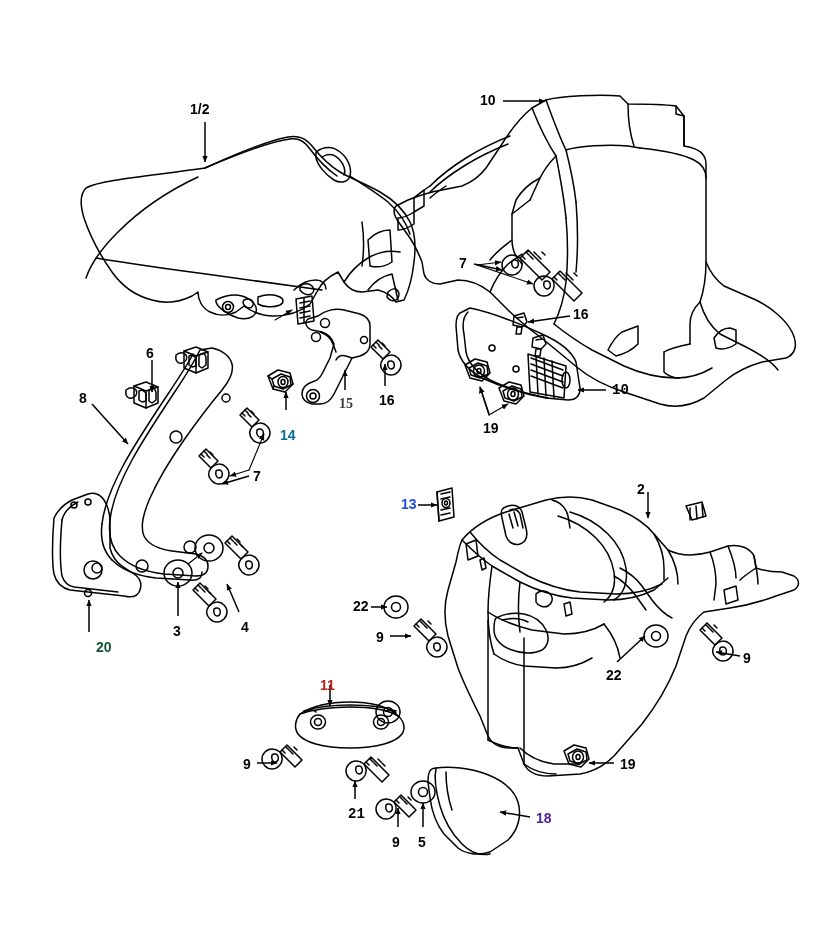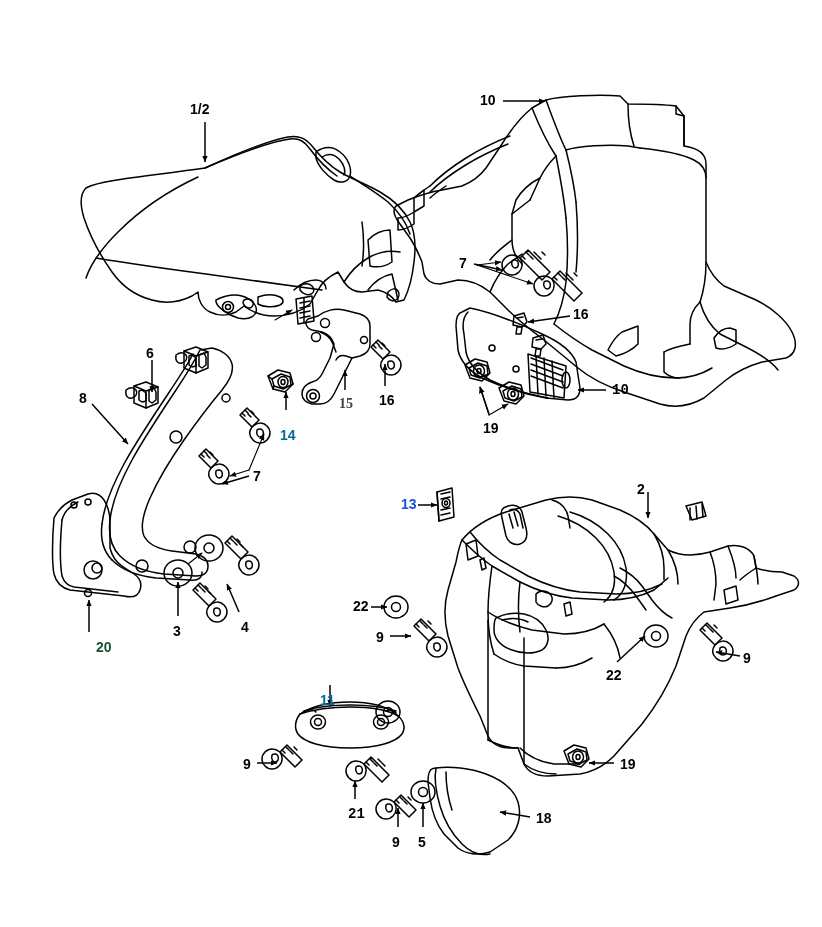--- a/index.html
+++ b/index.html
@@ -517,21 +517,21 @@
       <div class="callout-label" style="left: 173px; top: 624px; color: rgb(0, 0, 0);">3</div>
       <div class="callout-label" style="left: 241px; top: 620px; color: rgb(0, 0, 0);">4</div>
       <div class="callout-label" style="left: 80px; top: 640px; color: #14532d; margin-left: 16px;">20</div>
       <div class="callout-label" style="left: 401px; top: 497px; color: #1d4ed8;">13</div>
       <div class="callout-label" style="left: 637px; top: 482px; color: rgb(0, 0, 0);">2</div>
       <div class="callout-label" style="left: 353px; top: 599px; color: rgb(0, 0, 0);">22</div>
       <div class="callout-label" style="left: 376px; top: 630px; color: rgb(0, 0, 0);">9</div>
       <div class="callout-label" style="left: 606px; top: 668px; color: rgb(0, 0, 0);">22</div>
       <div class="callout-label" style="left: 743px; top: 651px; color: rgb(0, 0, 0);">9</div>
       <div class="callout-label" style="left: 620px; top: 757px; color: rgb(0, 0, 0);">19</div>
-      <div class="callout-label" style="left: 320px; top: 693px; color: #0369a1;">11</div>
+      <div class="callout-label" style="left: 320px; top: 678px; color: #b91c1c;">11</div>
       <div class="callout-label" style="left: 243px; top: 757px; color: rgb(0, 0, 0);">9</div>
       <div class="callout-label" style="left: 348px; top: 807px; color: rgb(0, 0, 0); font-family: Liberation Mono, monospace;">21</div>
       <div class="callout-label" style="left: 392px; top: 835px; color: rgb(0, 0, 0);">9</div>
       <div class="callout-label" style="left: 418px; top: 835px; color: rgb(0, 0, 0);">5</div>
-      <div class="callout-label" style="left: 536px; top: 811px; color: #000000;">18</div>
+      <div class="callout-label" style="left: 536px; top: 811px; color: #4c1d95;">18</div>
     </div>
 
 </div>
 
 </body></html>

